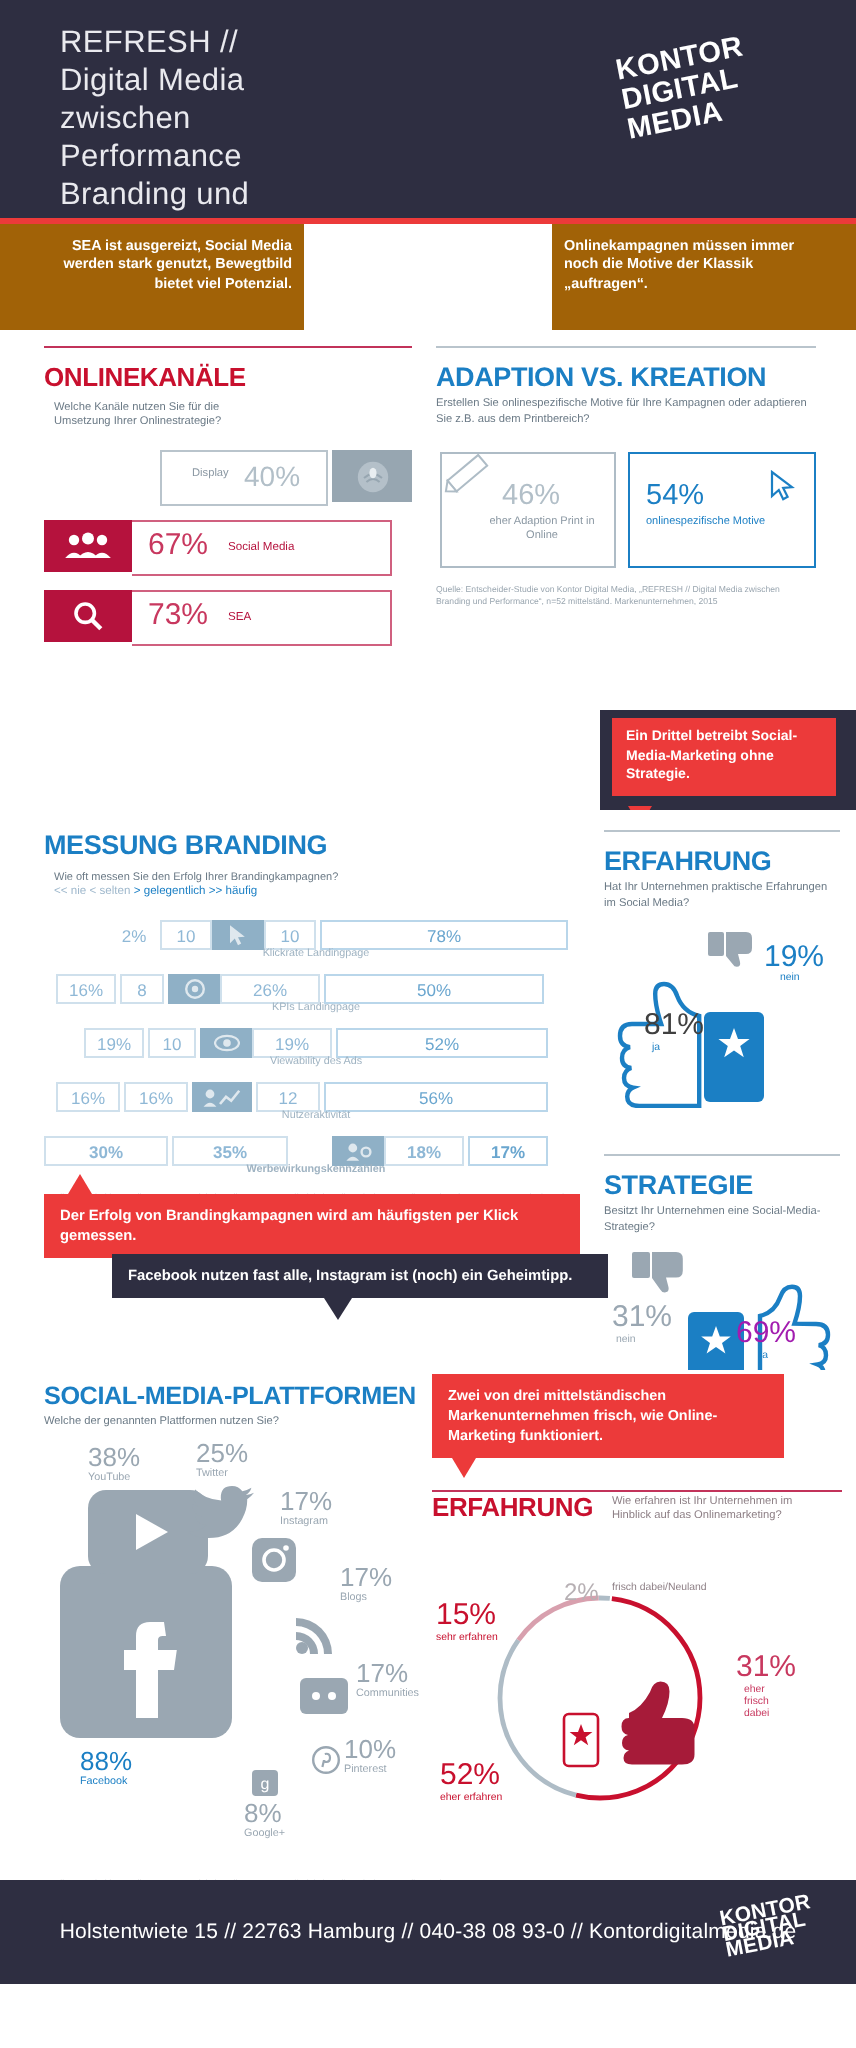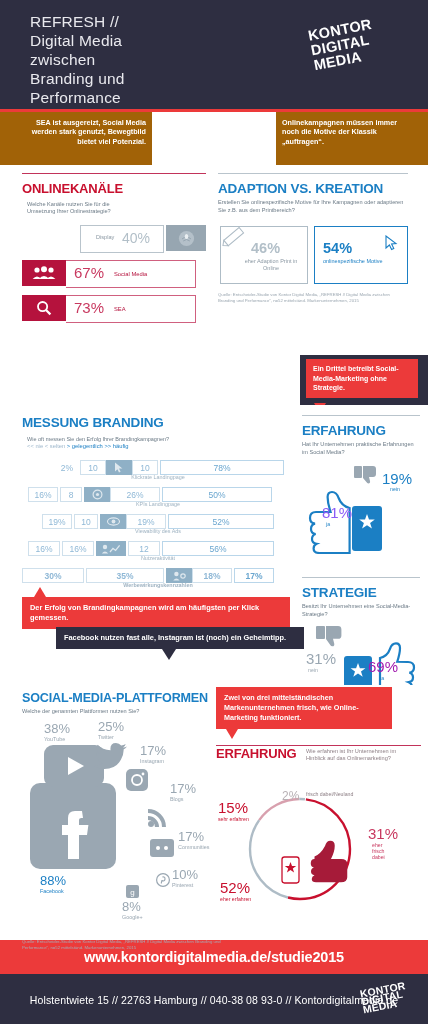--- a/index.html
+++ b/index.html
@@ -74,21 +74,21 @@
   .chan-red .bar{position:absolute;left:44px;top:0;height:26px;right:10px;
     border:1.1px solid #d0607f;border-left:none;background:#fff;}
   .chan-red .pct{position:absolute;left:52px;top:4px;font-size:15px;color:#c8385f;}
   .chan-red .lbl{position:absolute;left:92px;top:11px;font-size:5.8px;color:#b5123d;}
 
   
   .adapt{position:relative;margin-top:12px;height:60px;}
   .abox{position:absolute;top:0;height:56px;border:1.1px solid #aebcc6;background:#fff;}
   .abox.l{left:2px;width:86px;}
   .abox.r{left:96px;width:92px;border-color:#1b7fc4;border-width:1.4px;}
-  .abox .big{position:absolute;font-size:14.5px;font-weight:700;}
+  .abox .big{position:absolute;font-size:14.5px;font-weight:400;}
   .abox.l .big{left:30px;top:13px;color:#b2bfc8;}
   .abox.r .big{left:8px;top:13px;color:#1b7fc4;}
   .abox .sm{position:absolute;font-size:5.5px;line-height:7.2px;}
   .abox.l .sm{left:22px;top:31px;color:#8b98a3;text-align:center;width:56px;}
   .abox.r .sm{left:8px;top:31px;color:#1b7fc4;}
   .src{font-size:4.3px;line-height:6px;color:#9aa6b0;margin-top:6px;}
   .src.grey{color:#a9a9b4;}
 
   
   .band2{position:relative;height:50px;background:#2e2e41;}
@@ -176,22 +176,22 @@
 </head>
 <body>
 
 <div class="page">
 
   <div class="header">
     <div class="header-title">
       <span class="ln">REFRESH //</span>
       <span class="ln">Digital Media</span>
       <span class="ln">zwischen</span>
+      <span class="ln">Performance</span>
       <span class="ln">Branding und</span>
-      <span class="ln">Performance</span>
     </div>
     <div class="logo">
       <span>KONTOR</span>
       <span>DIGITAL</span>
       <span>MEDIA</span>
     </div>
     <div class="hdr-rule"></div>
   </div>
 
   <div class="band-dark">
@@ -350,21 +350,21 @@
               <polyline points="9,8 12,4.4 14.6,6.4 18.6,1.4" fill="none" stroke="#dfe8ee" stroke-width="1.3"></polyline>
             </svg>
         </div>
         <div class="seg" style="left:106px;width:32px;">12</div>
         <div class="seg s4" style="left:140px;width:112px;">56%</div>
         <div class="cap">Nutzeraktivität</div>
       </div>
 
       <div class="mrow" style="margin-top:7px;font-weight:bold;">
         <div class="seg" style="left:0px;width:62px;">30%</div>
-        <div class="seg" style="left:64px;width:78px;">35%</div>
+        <div class="seg" style="left:64px;width:58px;">35%</div>
         <div class="icn" style="left:144px;">
           <svg width="14" height="10" viewBox="0 0 14 10">
               <circle cx="4.4" cy="3" r="2.2" fill="#dfe8ee"></circle>
               <path d="M1.2 9.4 q3.2-4 6.4 0z" fill="#dfe8ee"></path>
               <circle cx="11" cy="5" r="2.2" fill="none" stroke="#dfe8ee" stroke-width="1.2"></circle>
             </svg>
         </div>
         <div class="seg" style="left:170px;width:40px;">18%</div>
         <div class="seg s4" style="left:212px;width:40px;">17%</div>
         <div class="cap">Werbewirkungskennzahlen</div>
@@ -393,21 +393,21 @@
               <path d="M9 0 h10 q3 0 3 3 v5 q0 3-3 3 h-4 l1 4 q0.5 2.4-1.6 2.4 -1.3 0-2-1.3 L9 12z"></path>
             </g>
         </svg>
         <div class="pcttxt" style="left:80px;top:8px;color:#1b7fc4;">19%</div>
         <div class="pctsub" style="left:88px;top:24px;color:#1b7fc4;">nein</div>
         <svg width="96" height="70" viewBox="0 0 96 70" style="position:absolute;left:6px;top:22px;">
           <path d="M8 28 q-6 0-6 6 0 5 5 5.6 -4 1-4 5.4 0 4.4 4.6 5 -3.6 1.2-3.6 5 0 4.2 4.6 4.8 -3 1.4-3 4.6 0 4.6 6 4.6 h30 V24 q-8-2-11-10 -2-6-6.6-6 -4.4 0-4.4 5 0 6 3 15z" fill="none" stroke="#1b7fc4" stroke-width="2.2"></path>
           <rect x="44" y="22" width="30" height="45" rx="3" fill="#1b7fc4"></rect>
           <polygon points="59,30 61,35.5 66.8,35.5 62.1,39 63.9,44.6 59,41.2 54.1,44.6 55.9,39 51.2,35.5 57,35.5" fill="#fff"></polygon>
         </svg>
-        <div class="pcttxt" style="left:20px;top:42px;color:#8b5cf6;">81%</div>
+        <div class="pcttxt" style="left:20px;top:42px;color:#404040;">81%</div>
         <div class="pctsub" style="left:24px;top:59px;color:#1b7fc4;">ja</div>
       </div>
     </div>
 
     <div class="rcol2">
       <div class="toprule"></div>
       <h2 class="blue">STRATEGIE</h2>
       <div class="q-sub">Besitzt Ihr Unternehmen eine Social-Media-Strategie?</div>
       <div class="thumbwrap" style="height:80px;">
         <svg width="40" height="30" viewBox="0 0 40 30" style="position:absolute;left:14px;top:2px;">
@@ -546,23 +546,20 @@
 
         <div class="pcttxt" style="left:152px;top:38px;color:#c8385f;">31%</div>
         <div class="pctsub" style="left:156px;top:55px;color:#c8385f;width:24px;">eher frisch dabei</div>
 
         <div class="pcttxt" style="left:4px;top:92px;color:#c8102e;">52%</div>
         <div class="pctsub" style="left:4px;top:109px;color:#c8102e;">eher erfahren</div>
       </div>
     </div>
   </div>
 
-  <div class="foot-url">
-    <span>www.kontordigitalmedia.de/studie2015</span>
-  </div>
   <div class="foot-addr">
     <span>Holstentwiete 15  //  22763 Hamburg  //  040-38 08 93-0  //  Kontordigitalmedia.de</span>
     <div class="foot-logo">
       <span>KONTOR</span>
       <span>DIGITAL</span>
       <span>MEDIA</span>
     </div>
   </div>
 
 </div>

